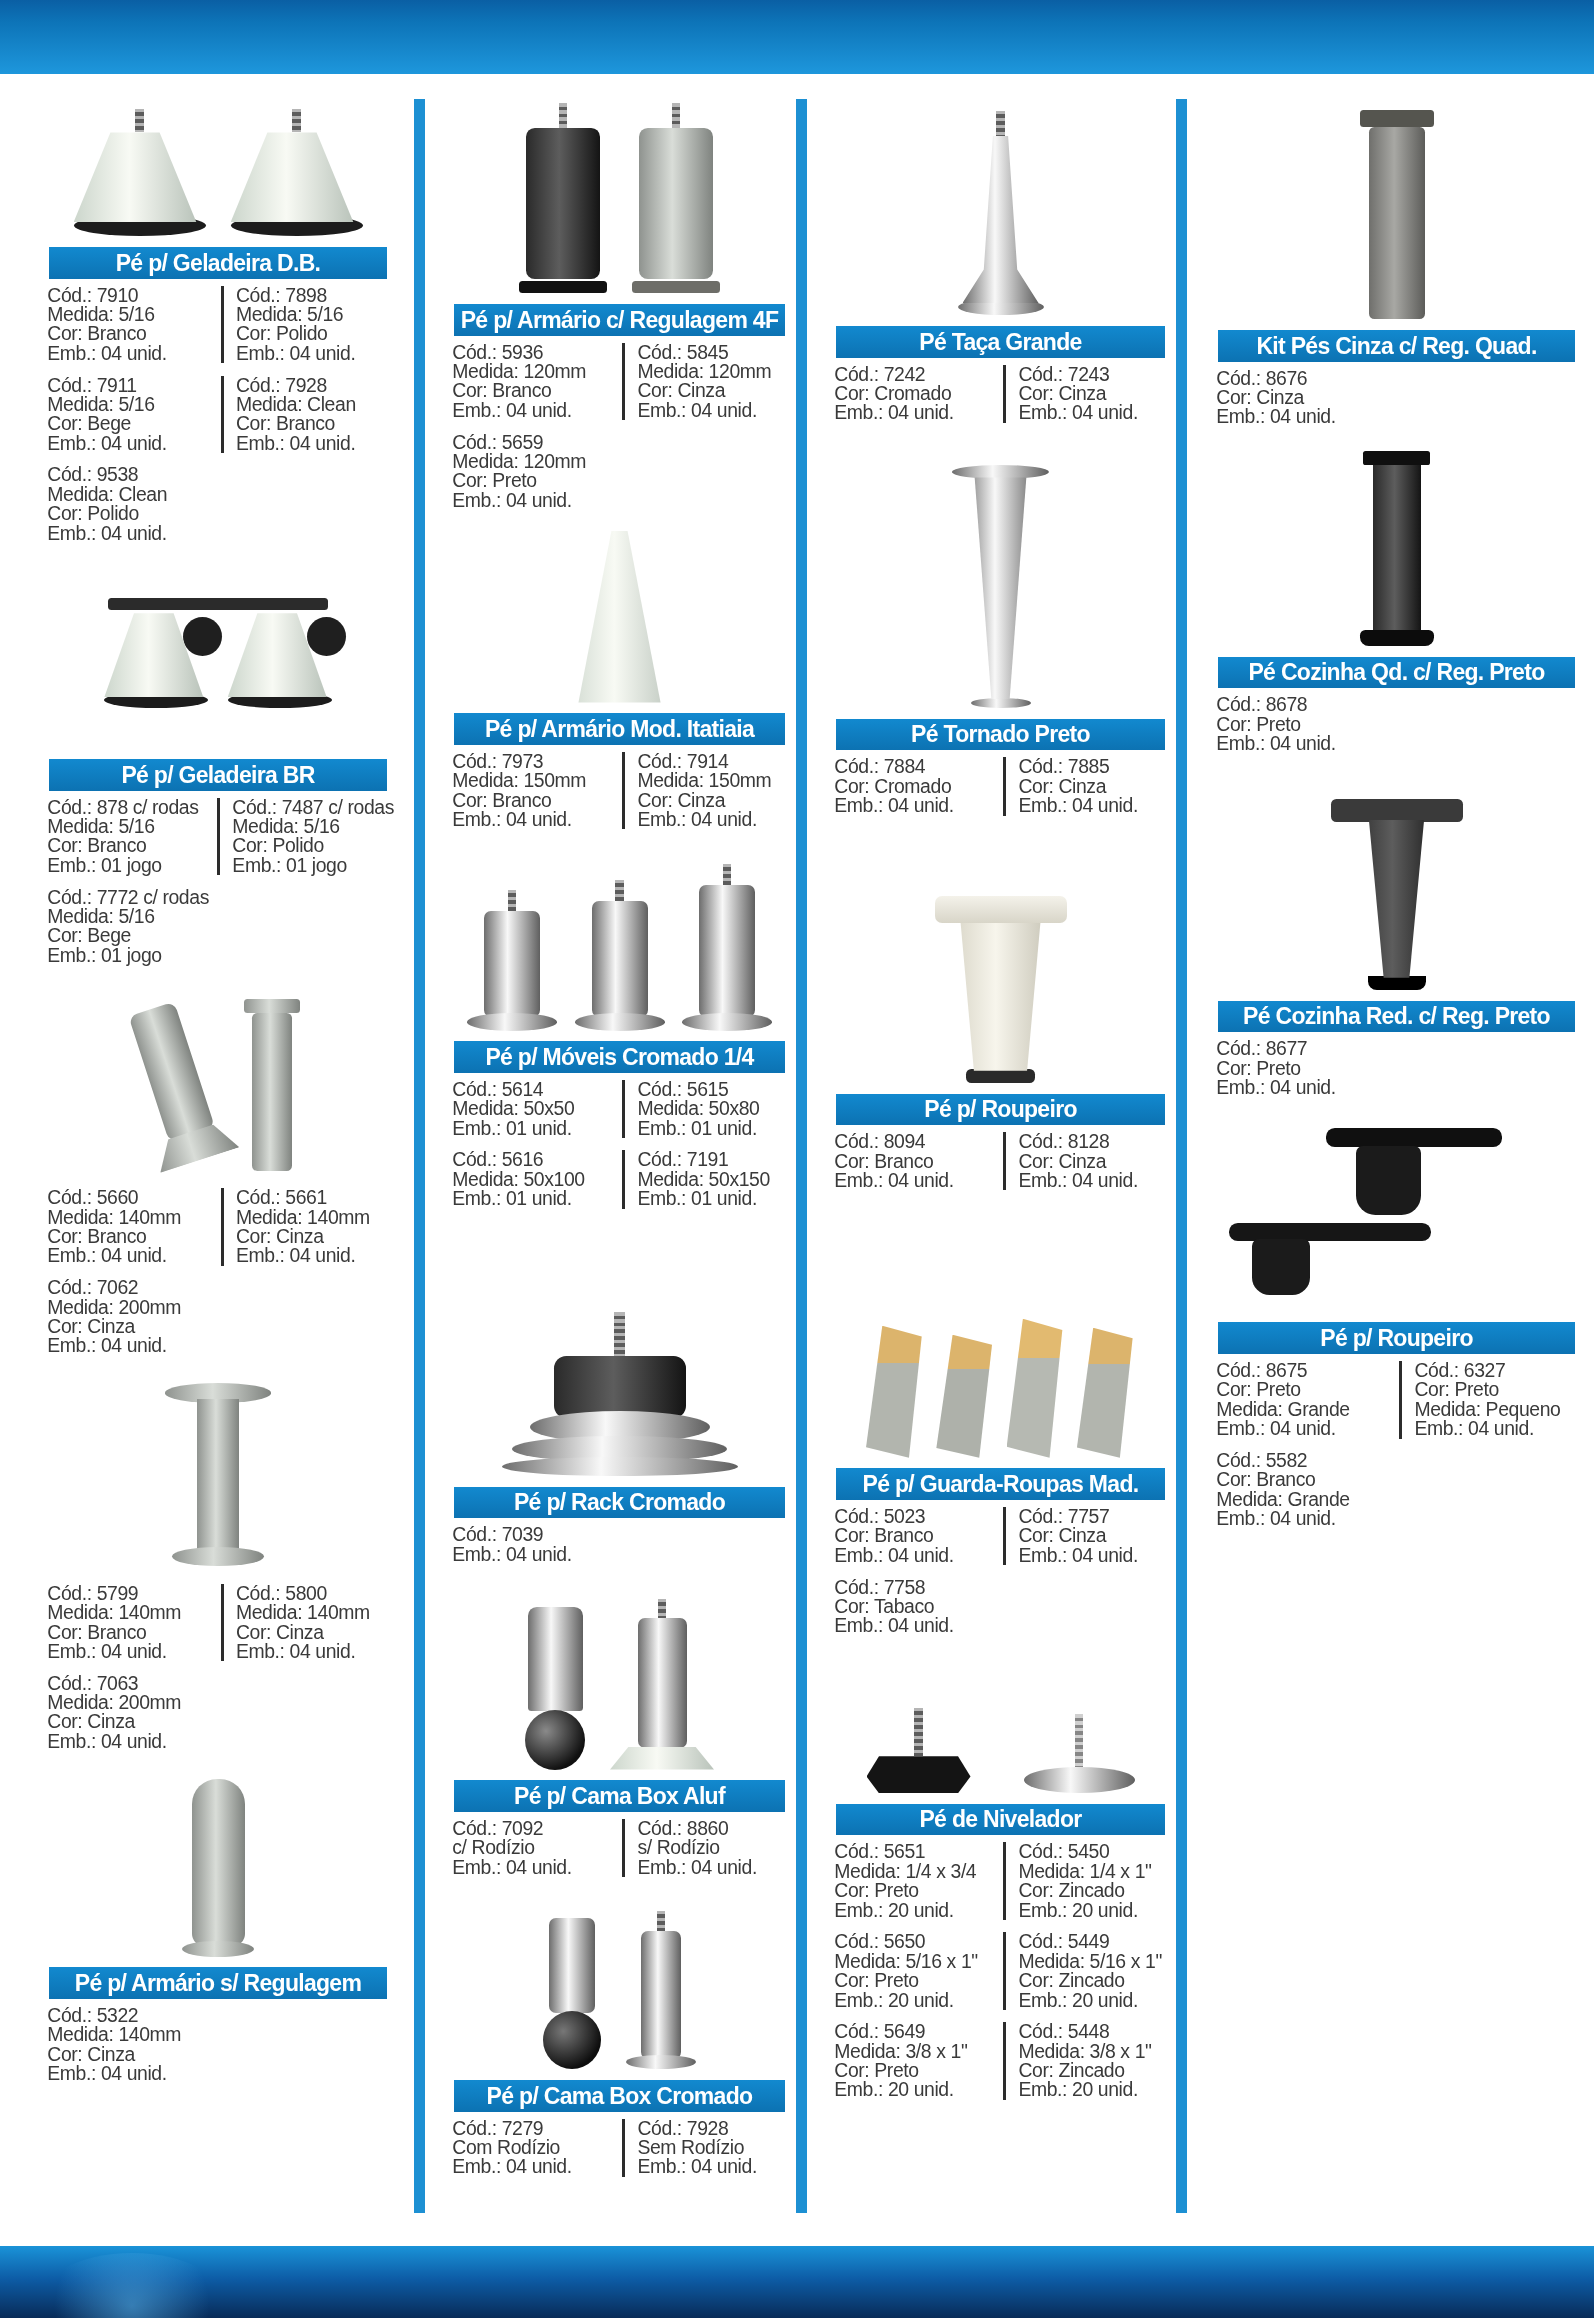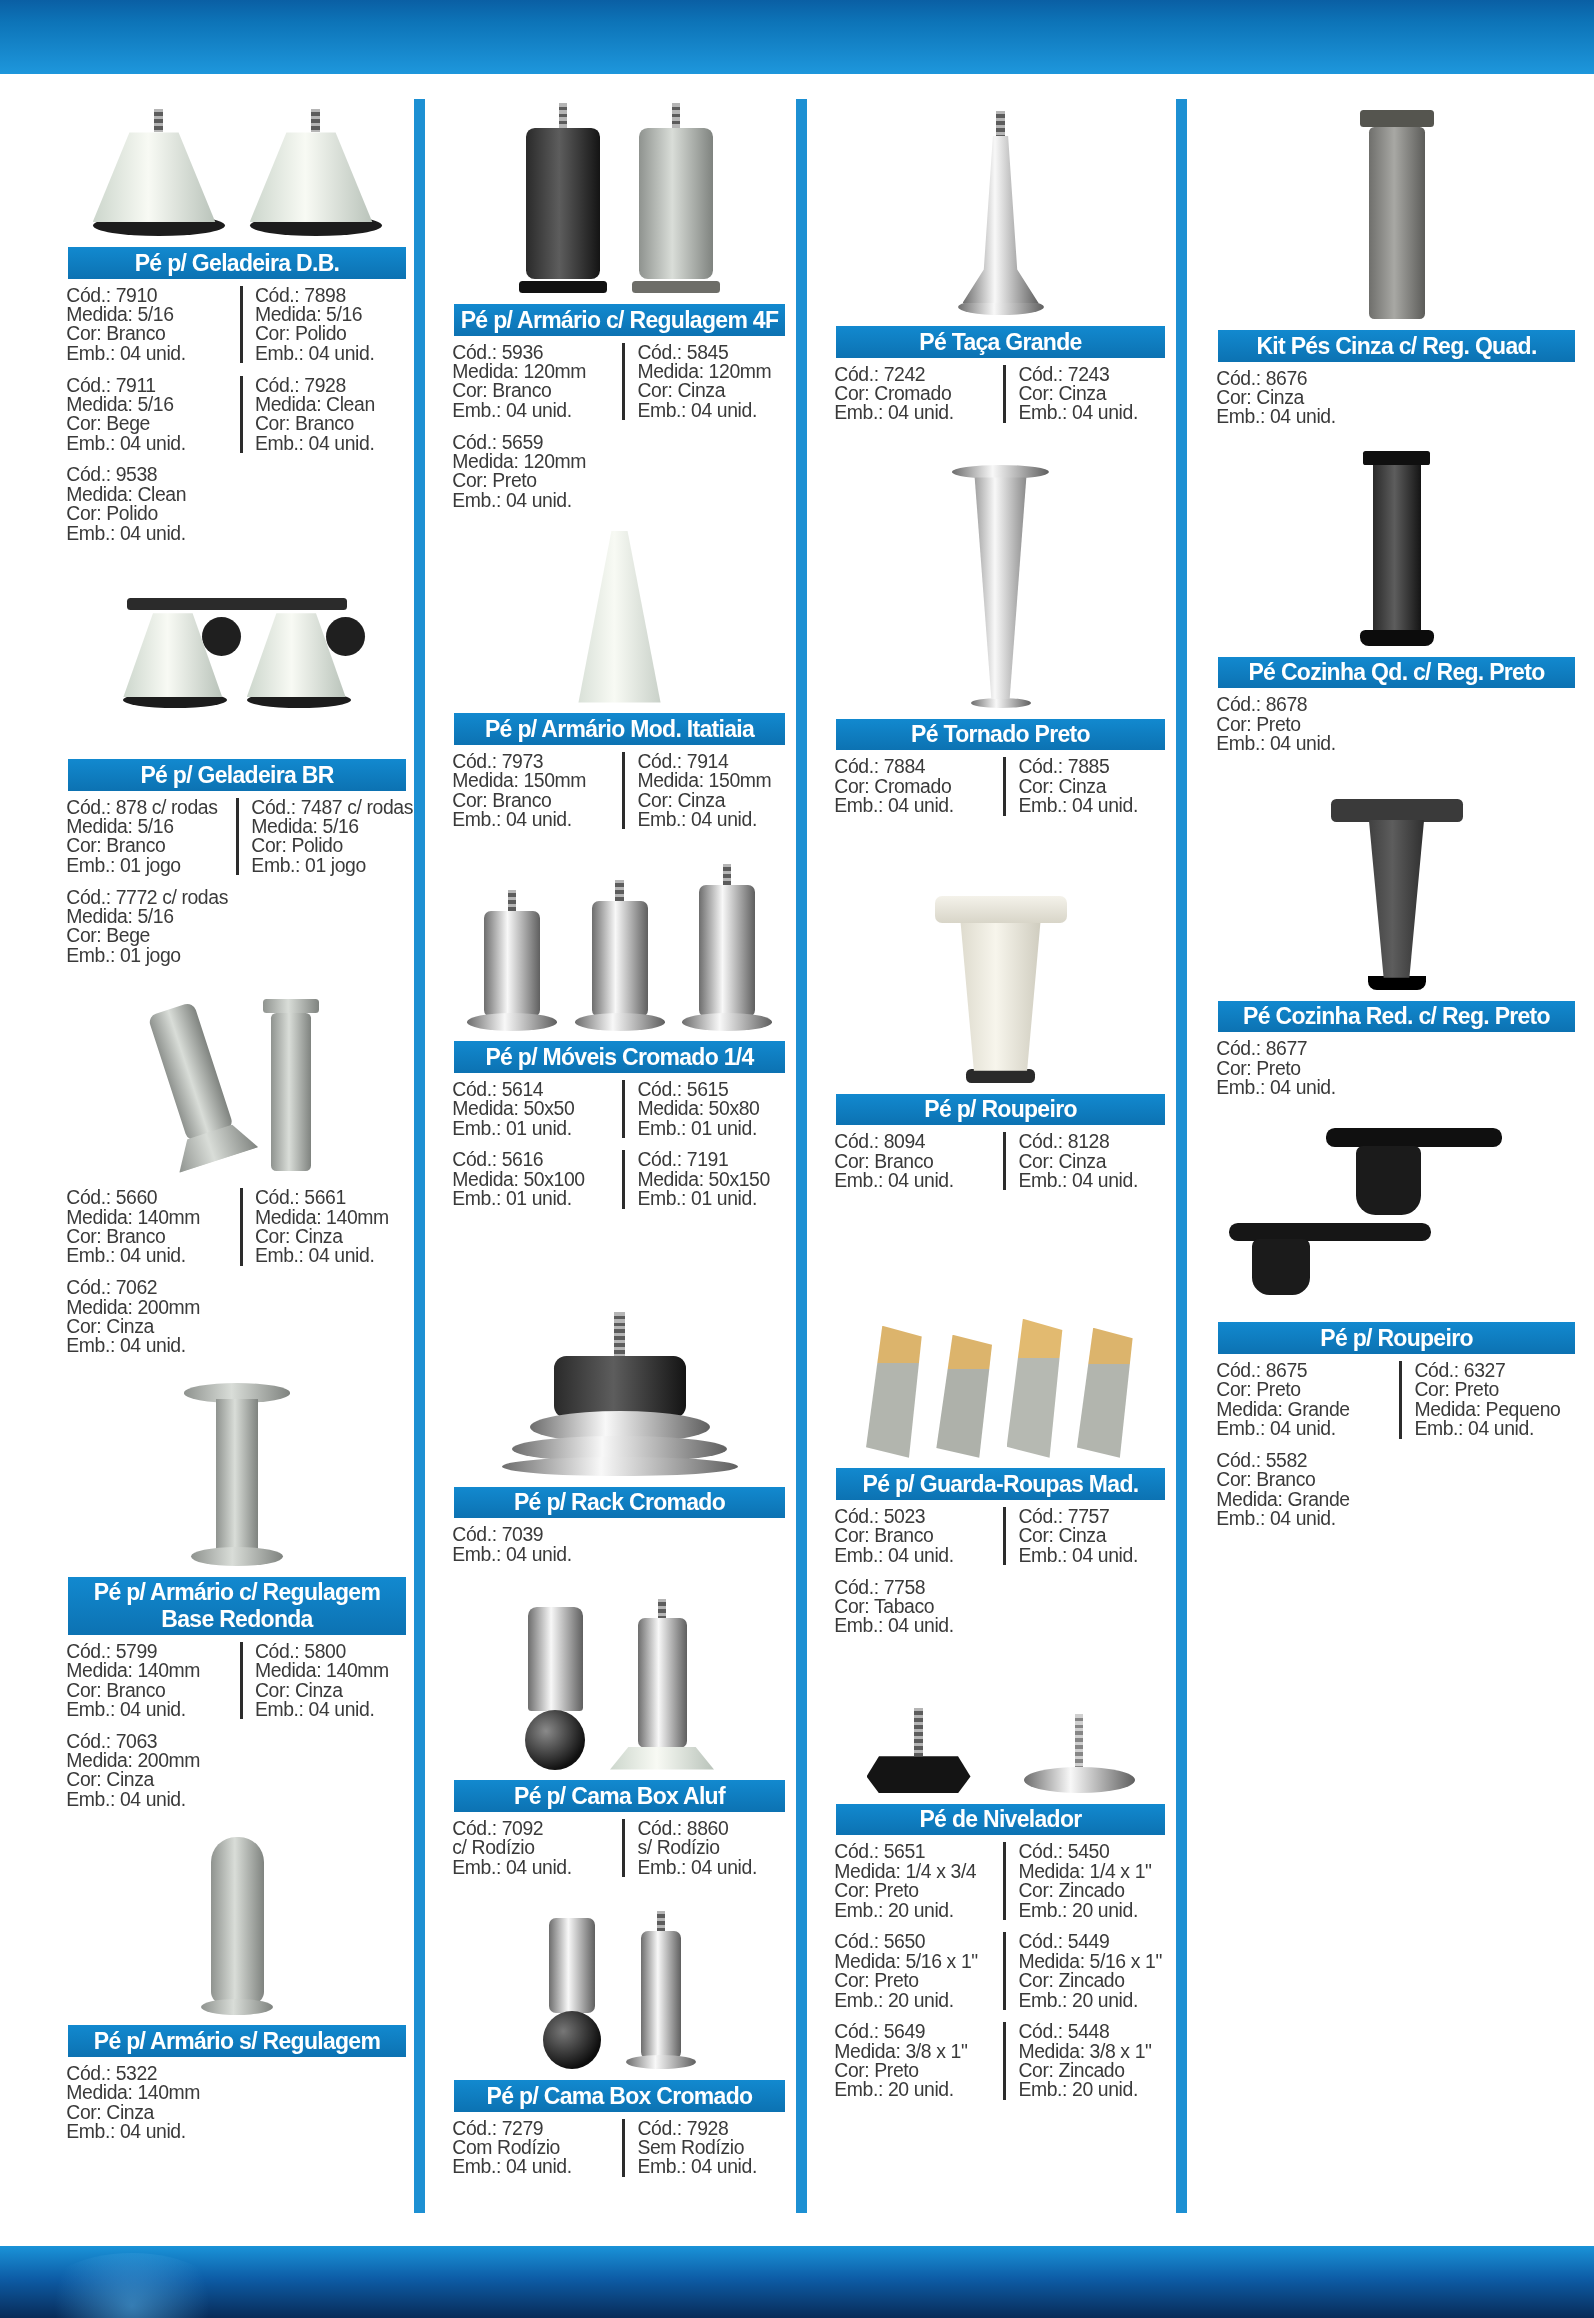--- a/index.html
+++ b/index.html
@@ -8,21 +8,21 @@
     background:#ffffff;font-family:"Liberation Sans", sans-serif;
   }
   .topbar{position:absolute;left:0;top:0;width:1594px;height:74px;
     background:linear-gradient(180deg,#0a5fa4 0%,#0d74b8 30%,#1e97dc 100%);}
   .pfooter{position:absolute;left:0;top:2246px;width:1594px;height:73px;
     background:linear-gradient(180deg,#1a93d8 0%,#0d5ca6 45%,#082a56 100%);}
   .pfooter .glow{position:absolute;left:35px;top:7px;width:194px;height:106px;border-radius:50%;
     background:radial-gradient(circle,rgba(90,180,235,.55),rgba(90,180,235,0) 70%);}
   .vsep{position:absolute;top:99px;width:11.4px;height:2114px;background:#1d90d3;}
   .col{position:absolute;top:97px;}
-  #col1{left:61px;width:352px}
+  #col1{left:42px;width:352px}
   #col2{left:447px;width:345px}
   #col3{left:829px;width:343px}
   #col4{left:1211px;width:371px}
   .sec{margin:0}
   .hdr{
     margin:0 7px;background:linear-gradient(180deg,#1289cf,#0c72b2);
     color:#fff;font-weight:bold;font-size:23px;line-height:26.4px;letter-spacing:-0.7px;
     text-align:center;padding:2.6px 3.5px;
   }
   .items{display:grid;grid-template-columns:1fr 1fr;row-gap:12.3px;margin:7px 0 14px;padding-left:5.3px}
@@ -174,21 +174,20 @@
   </section>
 
   <section class="sec">
     <div class="ph" style="height:207px">
       <div class="cw">
         <div class="gray disc" style="width:106px;height:19.4px;margin:0 auto"></div>
         <div class="gray" style="width:42px;height:151px;margin:-3.5px auto 0"></div>
         <div class="gray disc" style="width:92px;height:19.4px;margin:-3.5px auto 0"></div>
       </div>
     </div>
-    <h2 class="hdr">Pé p/ Armário c/ Regulagem Base Redonda</h2>
     <div class="items">
       <div class="item c1">
           <div>Cód.: 5799</div>
           <div>Medida: 140mm</div>
           <div>Cor: Branco</div>
           <div>Emb.: 04 unid.</div>
         </div>
       <div class="item c2">
           <div>Cód.: 5800</div>
           <div>Medida: 140mm</div>

